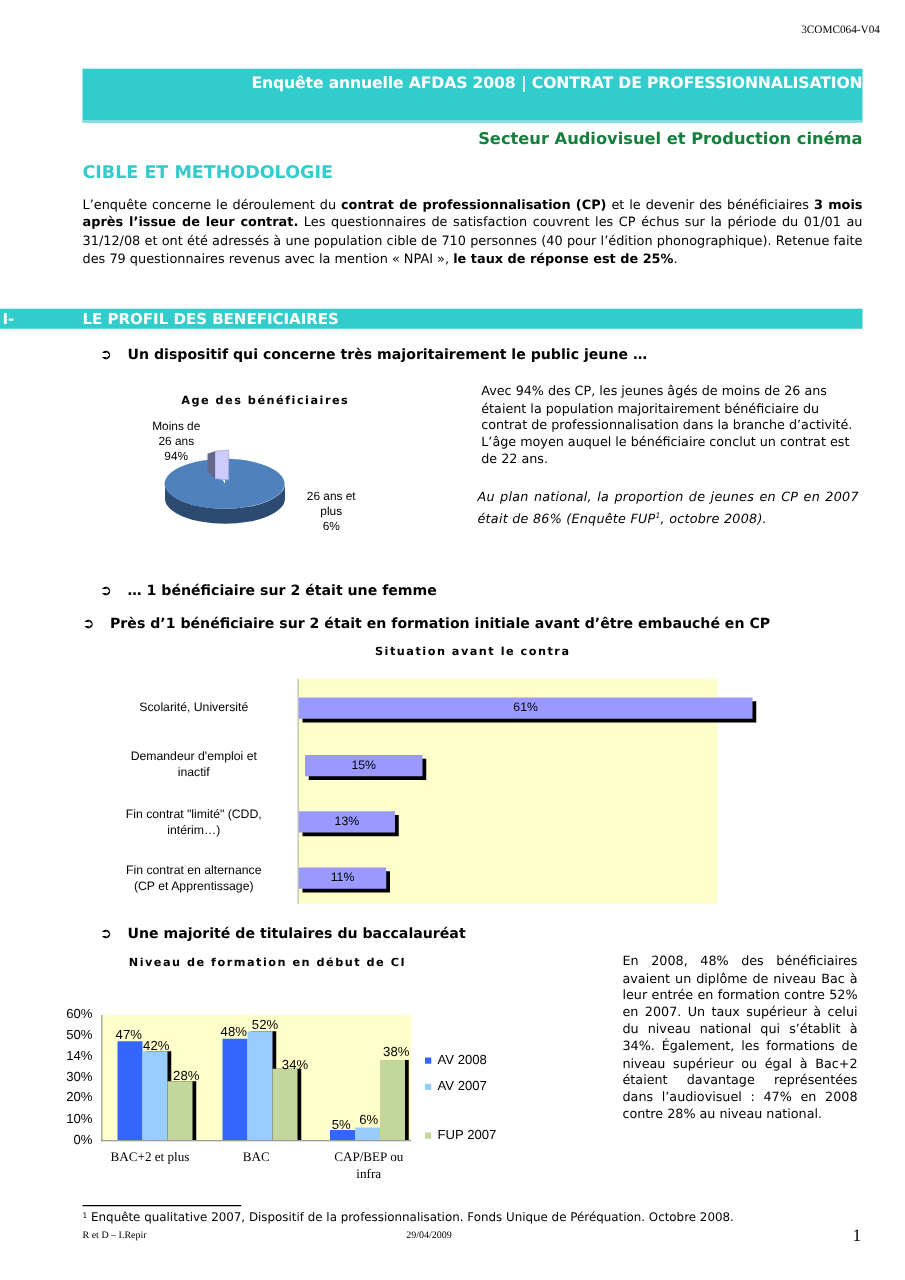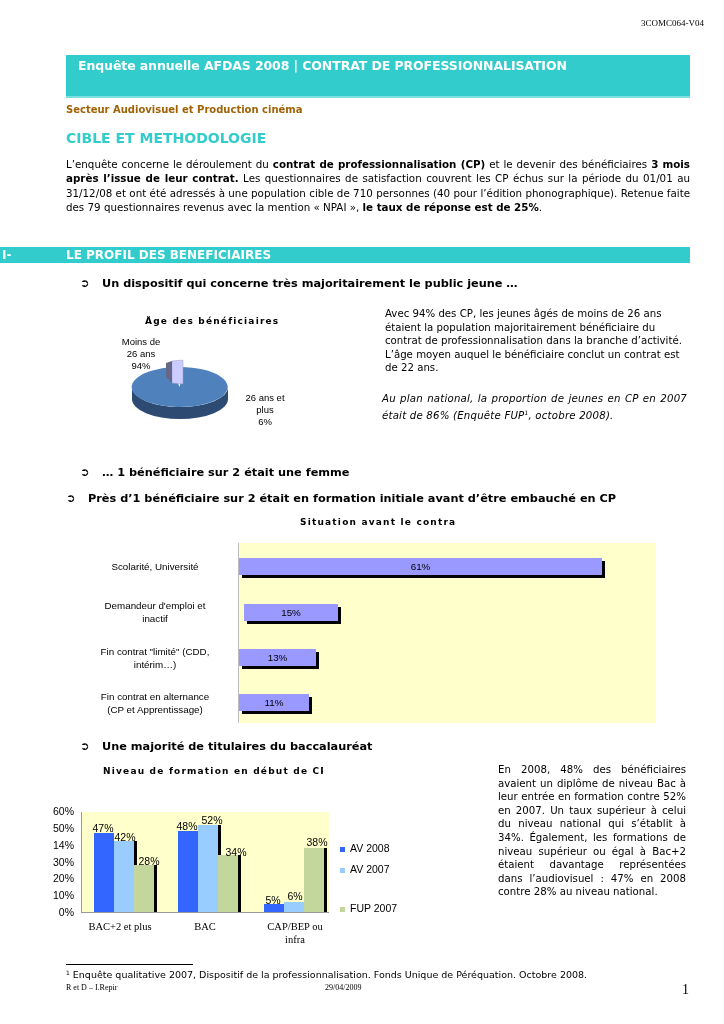--- a/index.html
+++ b/index.html
@@ -1,34 +1,34 @@
 <!DOCTYPE html>
 <html><head>
 <meta charset="utf-8">
 <style>
   * { box-sizing: border-box; margin: 0; padding: 0; }
   html, body { width: 724px; height: 1024px; background: #ffffff; overflow: hidden; }
   body { position: relative; font-family: "DejaVu Sans", sans-serif; color: #000; }
   .abs { position: absolute; }
   .doc-id { right: 20px; top: 18px; font-family: "Liberation Serif", serif; font-size: 9px; margin-left: 28px; }
   .banner { left: 66px; top: 55px; width: 624px; height: 43px; background: #33cccc; border-bottom: 2px solid #7fe0e0; }
-  .banner-title { width: 100%; text-align: left; color: #ffffff; font-weight: bold; font-size: 12.5px; padding-top: 3px; letter-spacing: -0.1px; padding-left: 12px; }
-  .sector { left: 66px; top: 104px; width: 624px; text-align: left; color: #a16207; font-weight: bold; font-size: 10px; }
+  .banner-title { width: 100%; text-align: right; color: #ffffff; font-weight: bold; font-size: 12.5px; padding-top: 3px; letter-spacing: -0.1px; padding-left: 12px; }
+  .sector { left: 66px; top: 104px; width: 624px; text-align: right; color: #15803d; font-weight: bold; font-size: 13px; }
   .h-cible { left: 66px; top: 130px; color: #33cccc; font-weight: bold; font-size: 14px; }
   .intro { left: 66px; top: 157px; width: 624px; font-size: 10.3px; line-height: 14.3px; text-align: justify; }
   .band { left: 0; top: 247px; width: 690px; height: 16px; background: #33cccc; }
   .band-num { left: 2px; top: 1px; color: #fff; font-weight: bold; font-size: 12px; }
   .band-title { left: 66px; top: 1px; color: #fff; font-weight: bold; font-size: 12px; }
   .bullet { font-weight: bold; font-size: 11.3px; white-space: nowrap; }
   .bullet .arrow { display: inline-block; width: 22px; font-weight: bold; }
   .chart-title { font-weight: bold; font-size: 9px; letter-spacing: 1.2px; white-space: nowrap; overflow: hidden; }
   .pie-lbl { font-family: "Liberation Sans", sans-serif; font-size: 9.5px; text-align: center; line-height: 12px; }
   .para-r { left: 385px; top: 307px; width: 300px; font-size: 10.2px; line-height: 13.6px; }
   .para-ri { left: 382px; top: 392px; width: 305px; font-size: 10.2px; line-height: 13.6px; font-style: italic; text-align: justify; letter-spacing: 0.2px; }
-  .hbar-area { left: 238px; top: 543px; width: 418px; height: 180px; background: #ffffcc; border-left: 1px solid #bbbbbb; }
+  .hbar-area { left: 238px; top: 543px; width: 336px; height: 180px; background: #ffffcc; border-left: 1px solid #bbbbbb; }
   .hbar-lbl { width: 150px; text-align: center; font-family: "Liberation Sans", sans-serif; font-size: 9.8px; line-height: 13px; }
   .hbar { height: 17px; background: #9999ff; box-shadow: 3px 3px 0 #000; font-family: "Liberation Sans", sans-serif; font-size: 9.8px; text-align: center; line-height: 17px; }
   .vchart-area { left: 81px; top: 812px; width: 248px; height: 101px; background: #ffffcc; border-left: 1px solid #999; border-bottom: 1px solid #999; }
   .ytick { font-family: "Liberation Sans", sans-serif; font-size: 10.5px; width: 34px; text-align: right; }
   .vbar { position: absolute; bottom: 0; width: 20px; }
   .vbar-val { position: absolute; font-family: "Liberation Sans", sans-serif; font-size: 10.5px; width: 30px; text-align: center; }
   .xlbl { font-family: Liberation Serif, serif; font-size: 10.5px; text-align: center; line-height: 13px; }
   .legend-item { font-family: "Liberation Sans", sans-serif; font-size: 10.5px; white-space: nowrap; }
   .legend-sw { display: inline-block; width: 5px; height: 5px; margin-right: 5px; vertical-align: middle; }
   .para-edu { left: 498px; top: 763px; width: 188px; font-size: 10.2px; line-height: 13.6px; text-align: justify; }

